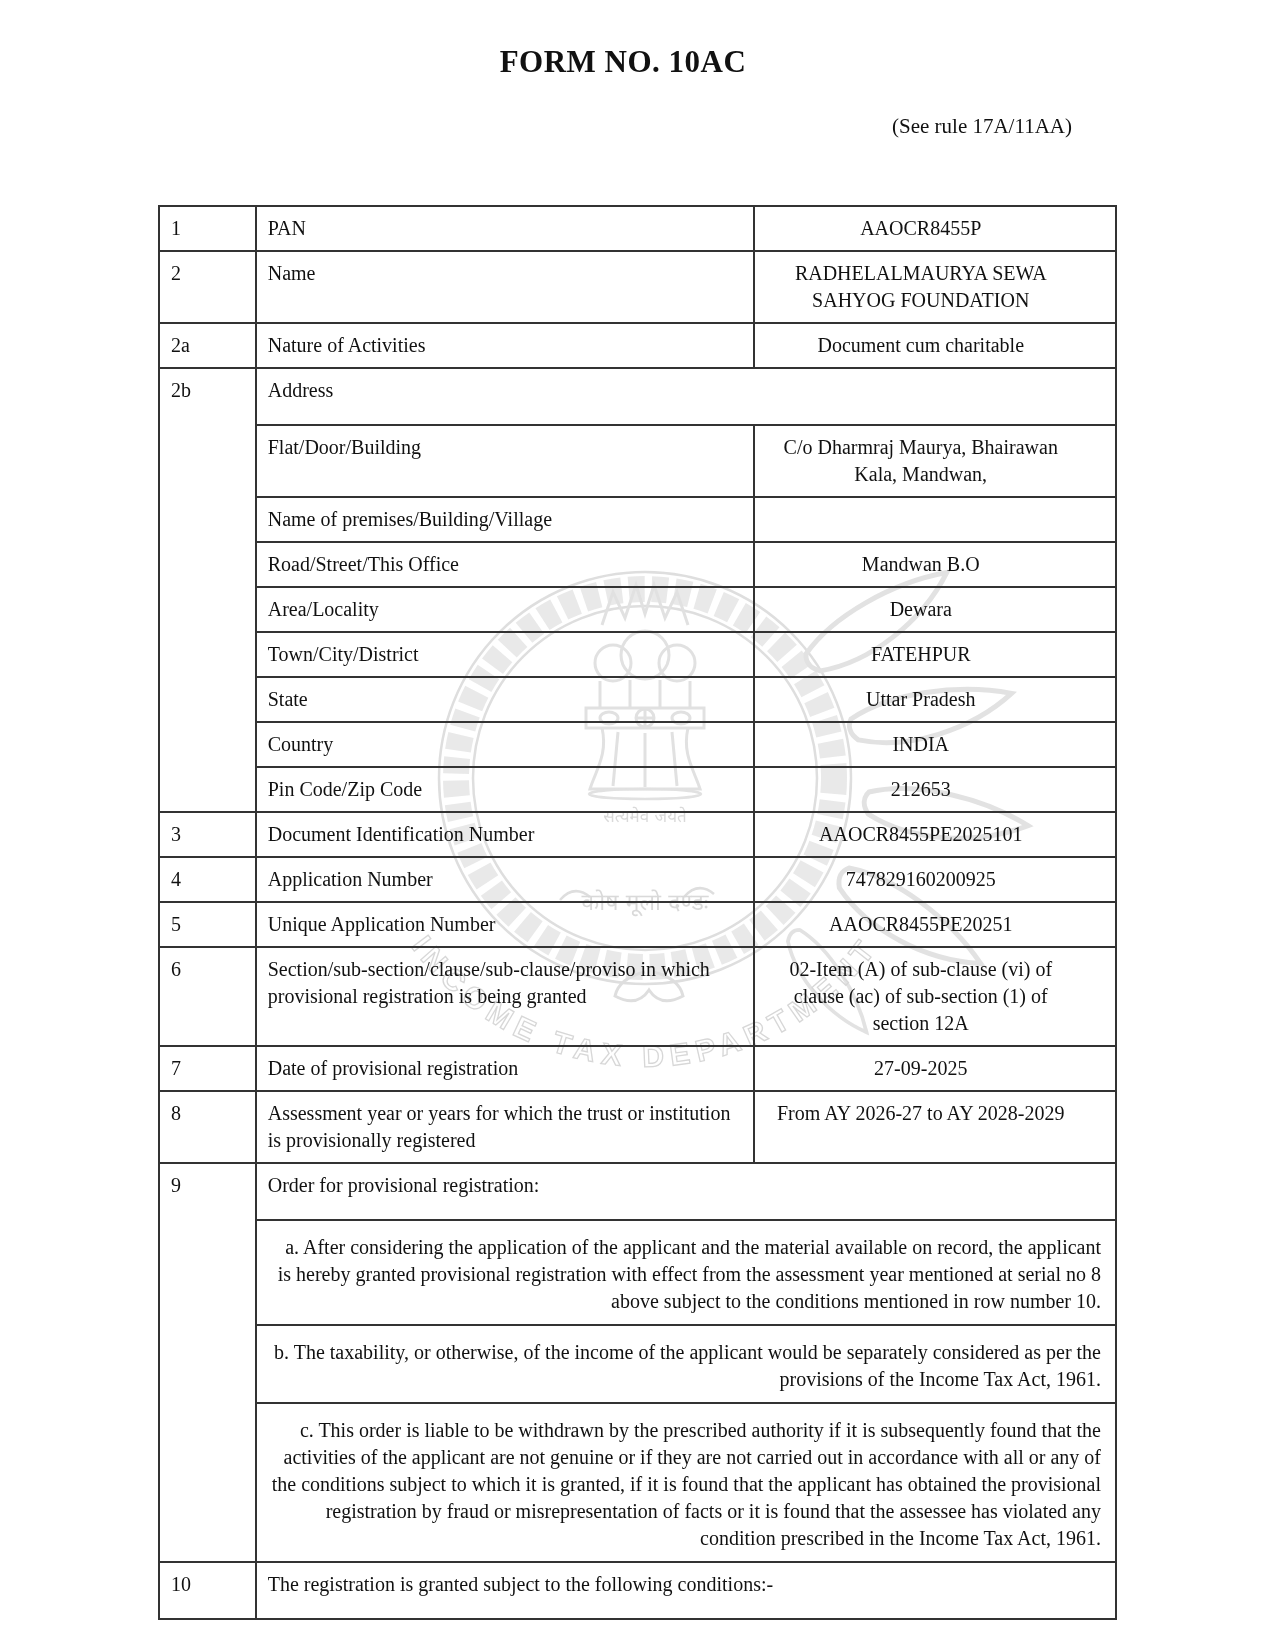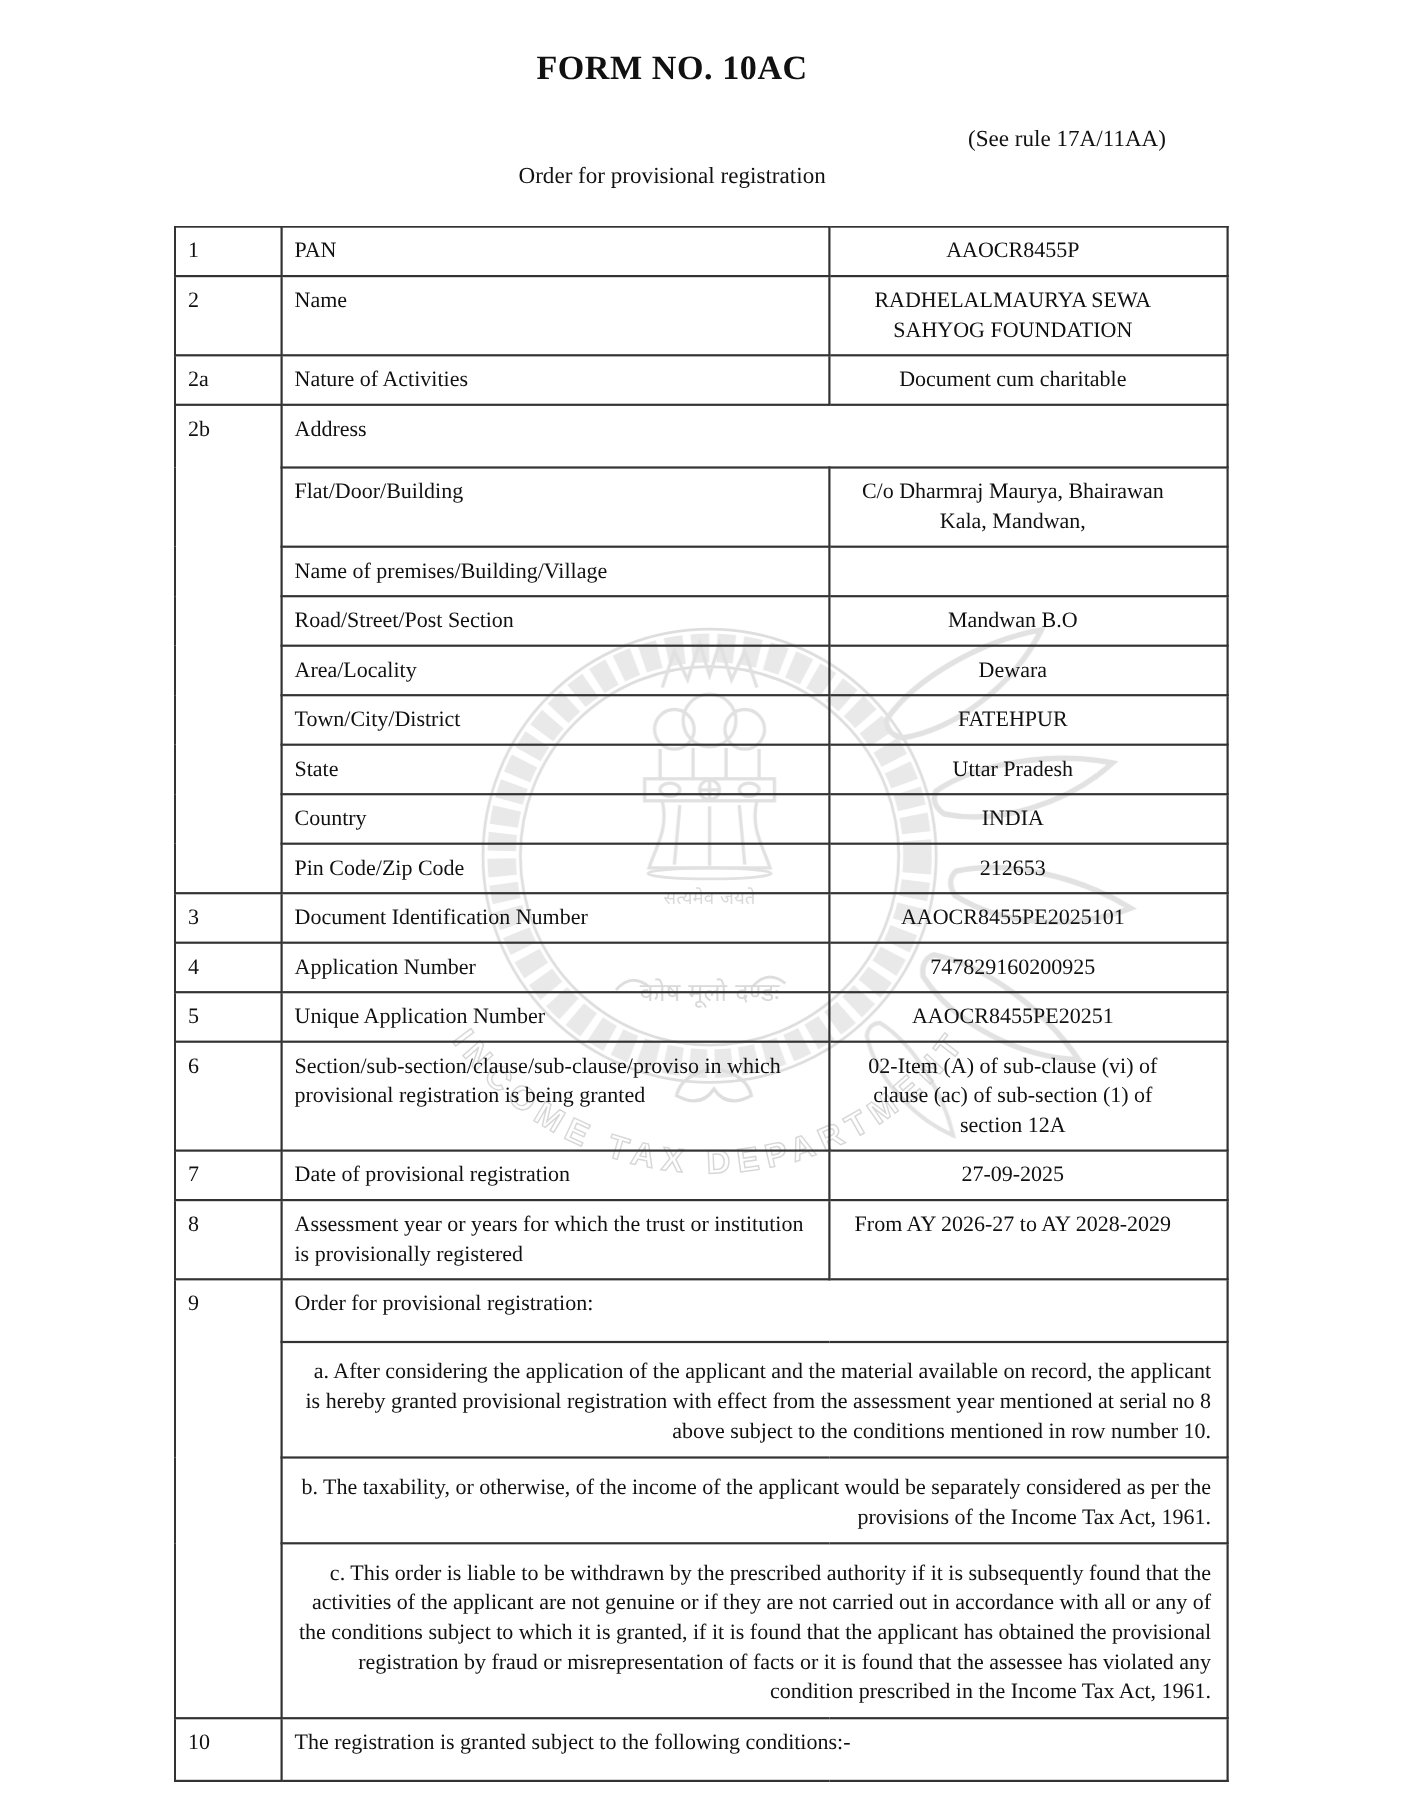--- a/index.html
+++ b/index.html
@@ -2,21 +2,21 @@
 <html><head>
 <meta charset="utf-8">
 <style>
   html,body{margin:0;padding:0;}
   body{
     width:1275px;height:1650px;background:#ffffff;position:relative;
     font-family:"Liberation Serif","DejaVu Serif",serif;color:#111;
   }
   .page{position:absolute;inset:0;overflow:hidden;}
   .watermark{position:absolute;left:0;top:0;z-index:0;pointer-events:none;}
-  .header{position:absolute;left:162px;top:44px;width:898px;text-align:center;z-index:1;}
+  .header{position:absolute;left:174px;top:44px;width:898px;text-align:center;z-index:1;}
   .form-title{margin:0;font-size:31px;font-weight:bold;line-height:36px;letter-spacing:.5px;}
   .rule-line{margin:34px 0 0 0;font-size:21px;line-height:24px;text-align:right;}
   .order-line{margin:9px 0 0 0;font-size:21px;line-height:24px;}
   table.doc-table{
     position:absolute;left:158px;top:205px;width:959px;z-index:1;
     border-collapse:collapse;background:transparent;
     font-size:20px;line-height:27px;
   }
   .doc-table td{border:2px solid #333;vertical-align:top;}
   td.sn{padding:8px 4px 8px 11px;}
@@ -74,21 +74,20 @@
 
       <text font-size="30" font-weight="bold" letter-spacing="7" fill="none" stroke="#c6c6c6" stroke-width="1.3" font-family="&quot;Liberation Sans&quot;, sans-serif">
         <textPath href="#wm-arc" startOffset="50%" text-anchor="middle">INCOME TAX DEPARTMENT</textPath>
       </text>
     </g>
   </svg>
 
   <div class="header">
     <h1 class="form-title">FORM NO. 10AC</h1>
     <p class="rule-line">(See rule 17A/11AA)</p>
-    <p class="order-line">Order for provisional registration</p>
   </div>
 
   <table class="doc-table">
     <colgroup>
         <col style="width:97px">
         <col style="width:500px">
         <col style="width:362px">
       </colgroup>
     <tbody>
       <tr>
@@ -112,21 +111,21 @@
       </tr>
       <tr>
         <td class="lbl">Flat/Door/Building</td>
         <td class="val">C/o Dharmraj Maurya, Bhairawan Kala, Mandwan,</td>
       </tr>
       <tr>
         <td class="lbl">Name of premises/Building/Village</td>
         <td class="val"></td>
       </tr>
       <tr>
-        <td class="lbl">Road/Street/Post Section</td>
+        <td class="lbl">Road/Street/This Office</td>
         <td class="val">Mandwan B.O</td>
       </tr>
       <tr>
         <td class="lbl">Area/Locality</td>
         <td class="val">Dewara</td>
       </tr>
       <tr>
         <td class="lbl">Town/City/District</td>
         <td class="val">FATEHPUR</td>
       </tr>

